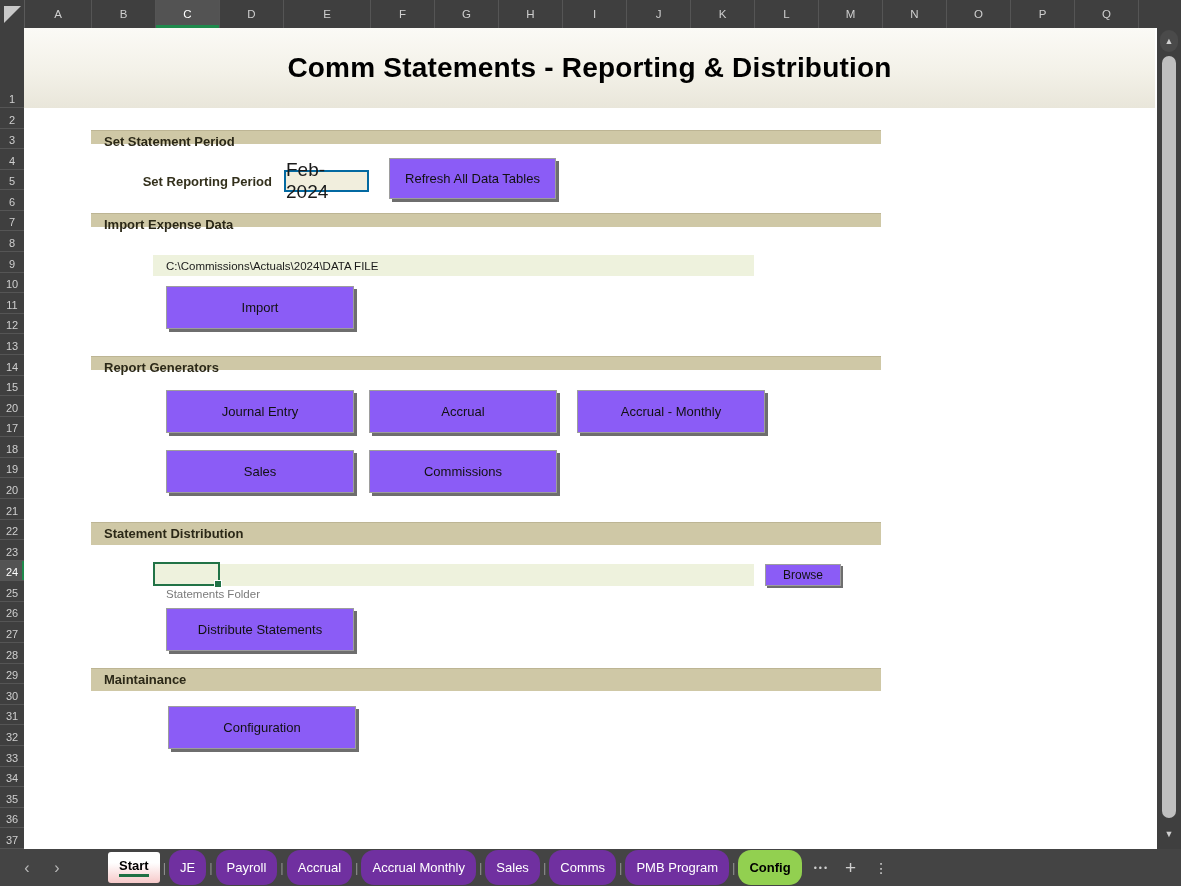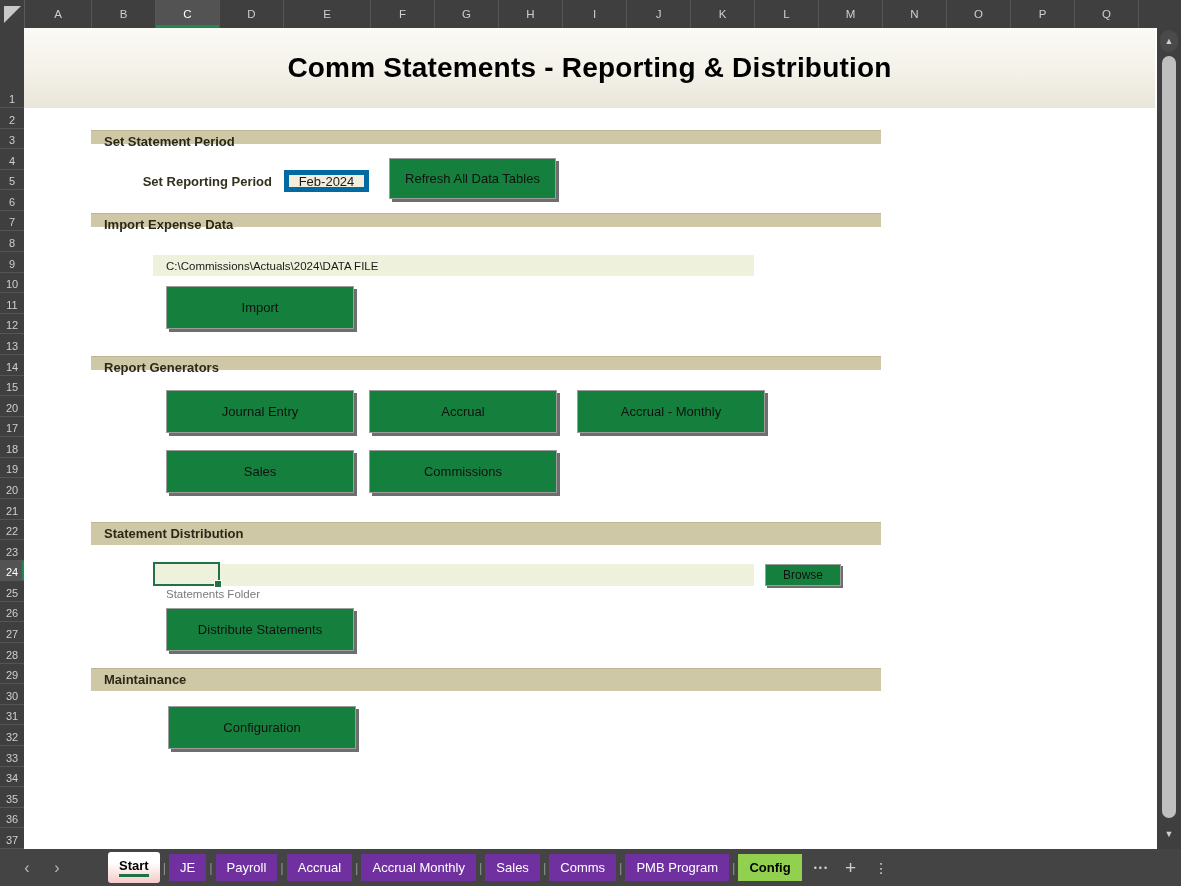--- a/index.html
+++ b/index.html
@@ -27,48 +27,48 @@
   
   .banner{position:absolute;left:24px;top:28px;width:1131px;height:80px;
           background:linear-gradient(180deg,#fbfaf6 0%,#f3f1e8 55%,#e9e6da 100%);
           display:flex;align-items:center;justify-content:center;}
   .banner h1{margin:0;font-size:28px;font-weight:bold;color:#000;letter-spacing:.2px;}
 
   .sechdr{position:absolute;left:91px;width:790px;height:14px;background:#cfc8a6;
           border-top:1px solid #bdb594;box-sizing:border-box;
           font-size:13px;font-weight:bold;color:#2b2817;line-height:21px;padding-left:13px;}
 
-  .xbtn{position:absolute;background:#15803d;border:1px solid #9d9d9d;
+  .xbtn{position:absolute;background:#8b5cf6;border:1px solid #9d9d9d;
         box-shadow:3px 3px 0 #6e6e6e;display:flex;align-items:center;justify-content:center;
         font-size:13px;color:#111;box-sizing:border-box;cursor:default;}
   .xbtn.small{box-shadow:2px 2px 0 #6e6e6e;font-size:12px;}
 
   .cellfield{position:absolute;box-sizing:border-box;display:flex;align-items:center;}
-  .feb{left:284px;top:170px;width:85px;height:22px;background:#f1eedd;border:5px solid #0369a1;
-       justify-content:center;font-size:13px;color:#1a1a1a;}
+  .feb{left:284px;top:170px;width:85px;height:22px;background:#f1eedd;border:2px solid #0369a1;
+       justify-content:center;font-size:19px;color:#1a1a1a;}
   .pathfield{left:153px;top:255px;width:601px;height:21px;background:#eef2dd;
              font-size:11.5px;color:#1a1a1a;padding-left:13px;}
   .folderfield{left:153px;top:564px;width:601px;height:22px;background:#eef2dd;}
 
   .lbl-reporting{position:absolute;left:91px;top:174px;width:181px;text-align:right;
                  font-size:13px;font-weight:bold;color:#33301c;}
   .lbl-folder{position:absolute;left:166px;top:588px;font-size:11.5px;color:#7a7a7a;}
 
   .activecell{position:absolute;left:153px;top:562px;width:67px;height:24px;
               border:2px solid #217346;box-sizing:border-box;background:#eef2dd;}
   .activecell .handle{position:absolute;right:-4px;bottom:-4px;width:6px;height:6px;
                       background:#217346;border:1px solid #fff;}
 
   
   .tabbar{position:absolute;left:0;top:849px;width:1181px;height:37px;background:#444444;
           display:flex;align-items:center;}
   .navarr{width:22px;text-align:center;color:#b9b9b9;font-size:16px;line-height:37px;}
   .navarr.l{margin-left:16px;} .navarr.r{margin-left:8px;}
   .tabs{display:flex;align-items:center;margin-left:40px;}
-  .stab{height:27px;display:flex;align-items:center;padding:0 11px;border-radius:0;
+  .stab{height:35px;display:flex;align-items:center;padding:0 11px;border-radius:13px;
         font-size:13px;white-space:nowrap;}
   .stab.purple{background:#7030a0;color:#ffffff;}
   .stab.green{background:#92d050;color:#000;font-weight:bold;}
   .stab.active{height:31px;background:linear-gradient(180deg,#ffffff 35%,#f6c9c9 100%);
                color:#000;font-weight:bold;border-radius:3px;}
   .stab.active span{border-bottom:3px solid #1e7145;padding-bottom:1px;}
   .tabsep{color:#8f8f8f;margin:0 3px;font-size:13px;}
   .tabmisc{color:#cfcfcf;margin-left:12px;}
   .more-dots{font-size:9px;letter-spacing:2px;}
   .plus{font-size:19px;font-weight:300;margin-left:16px;}

